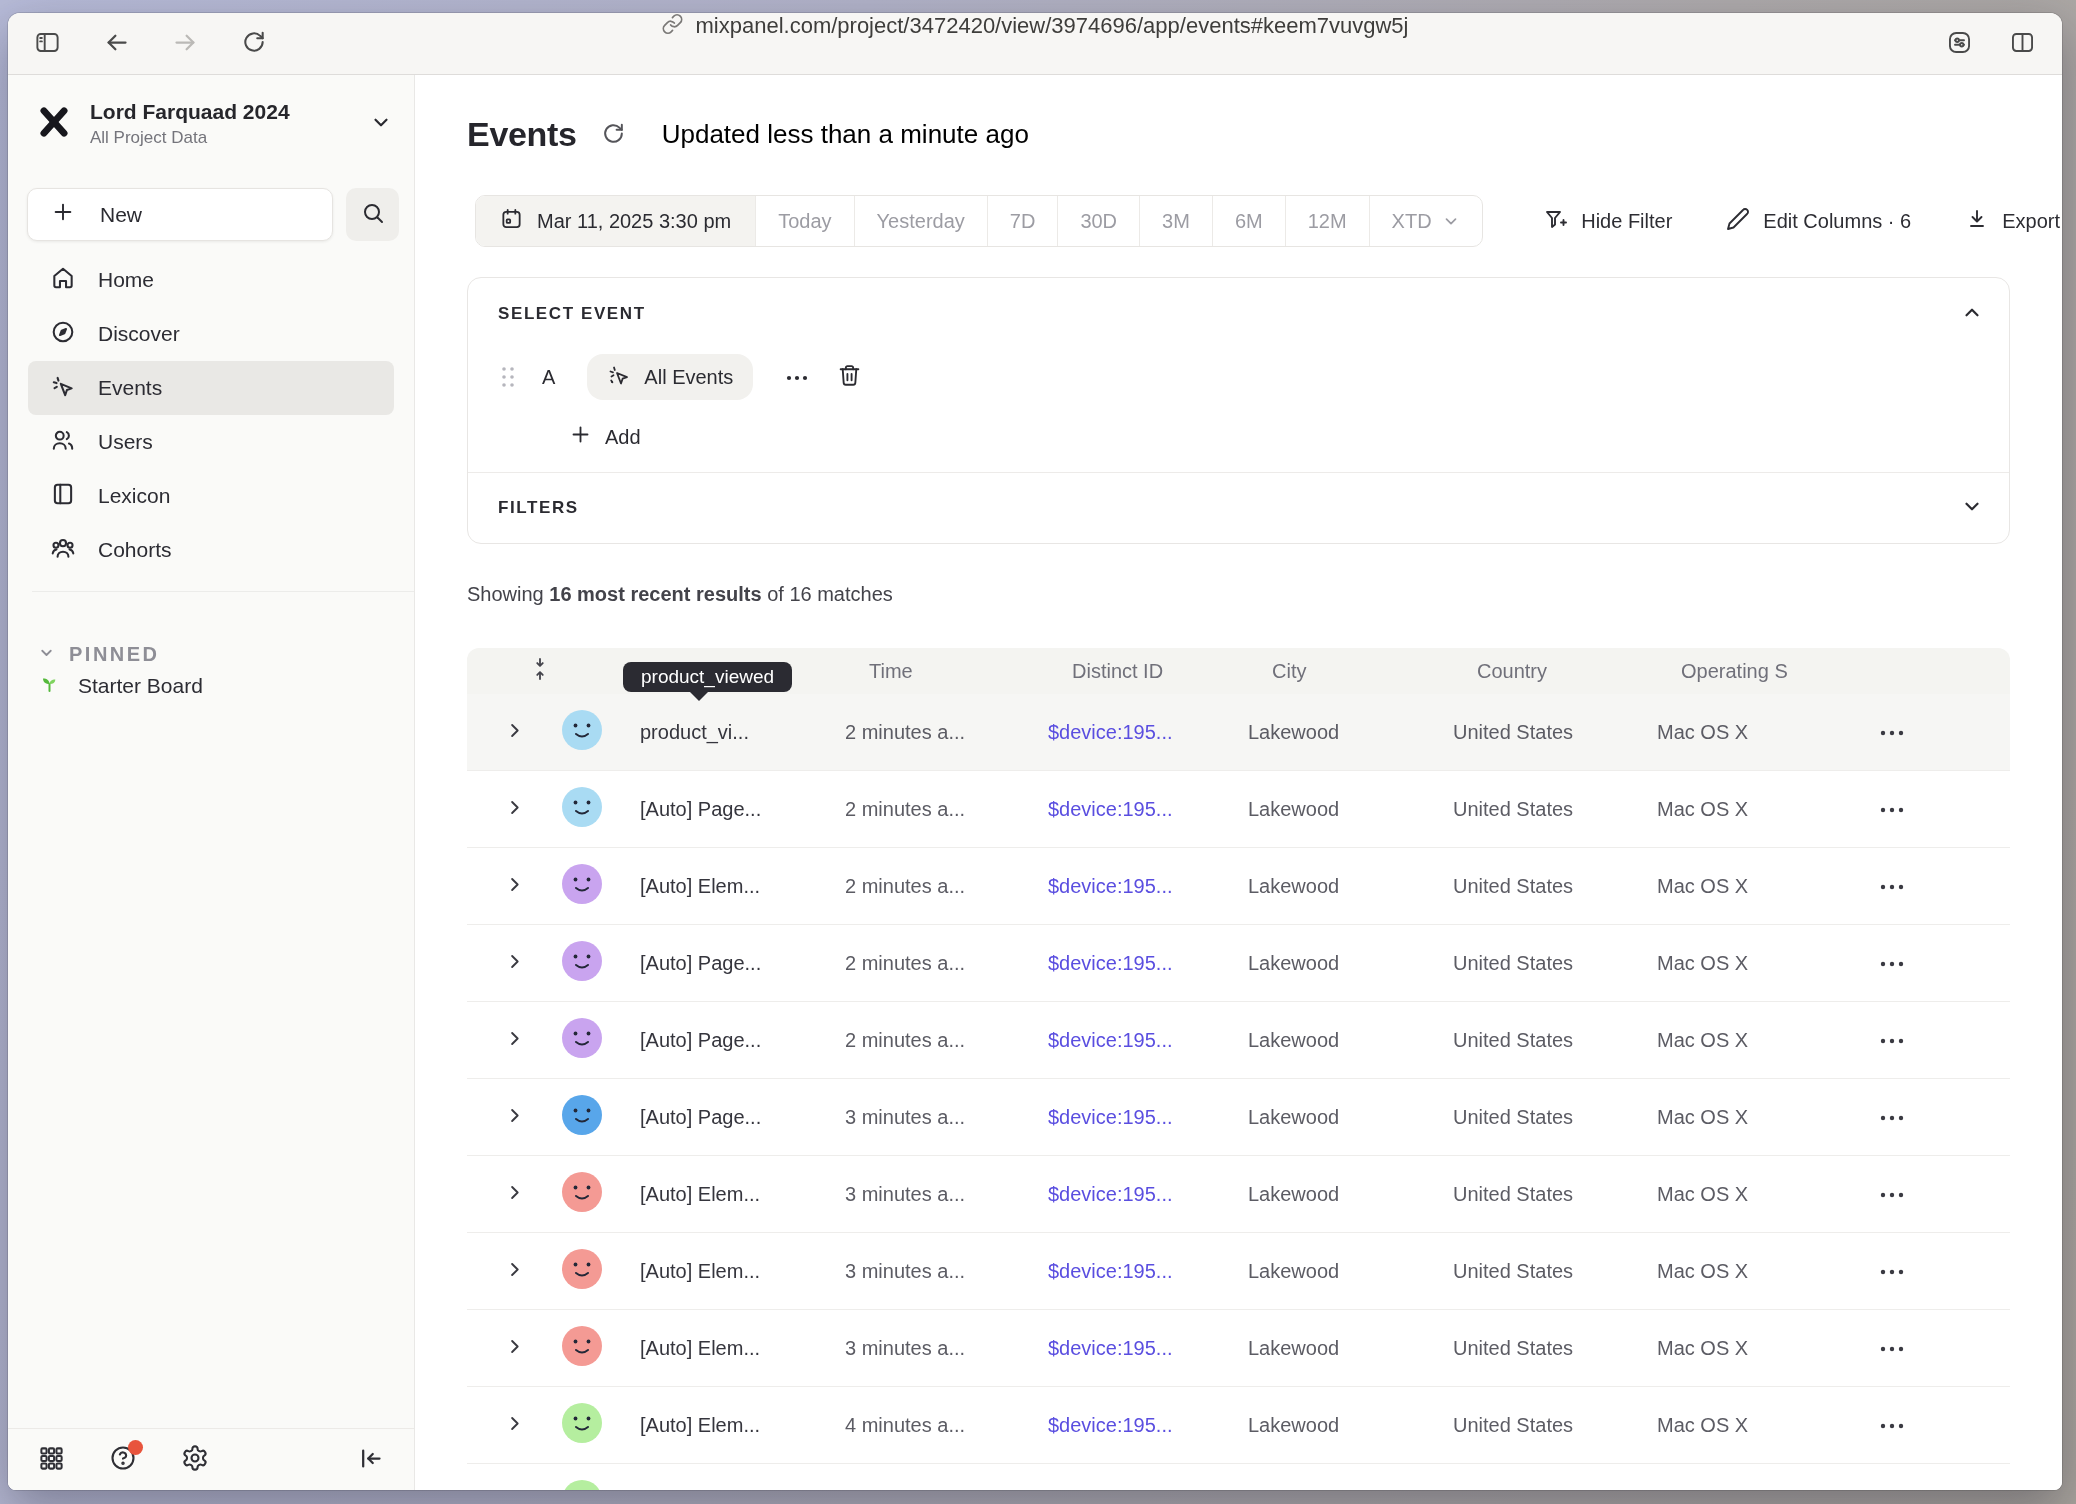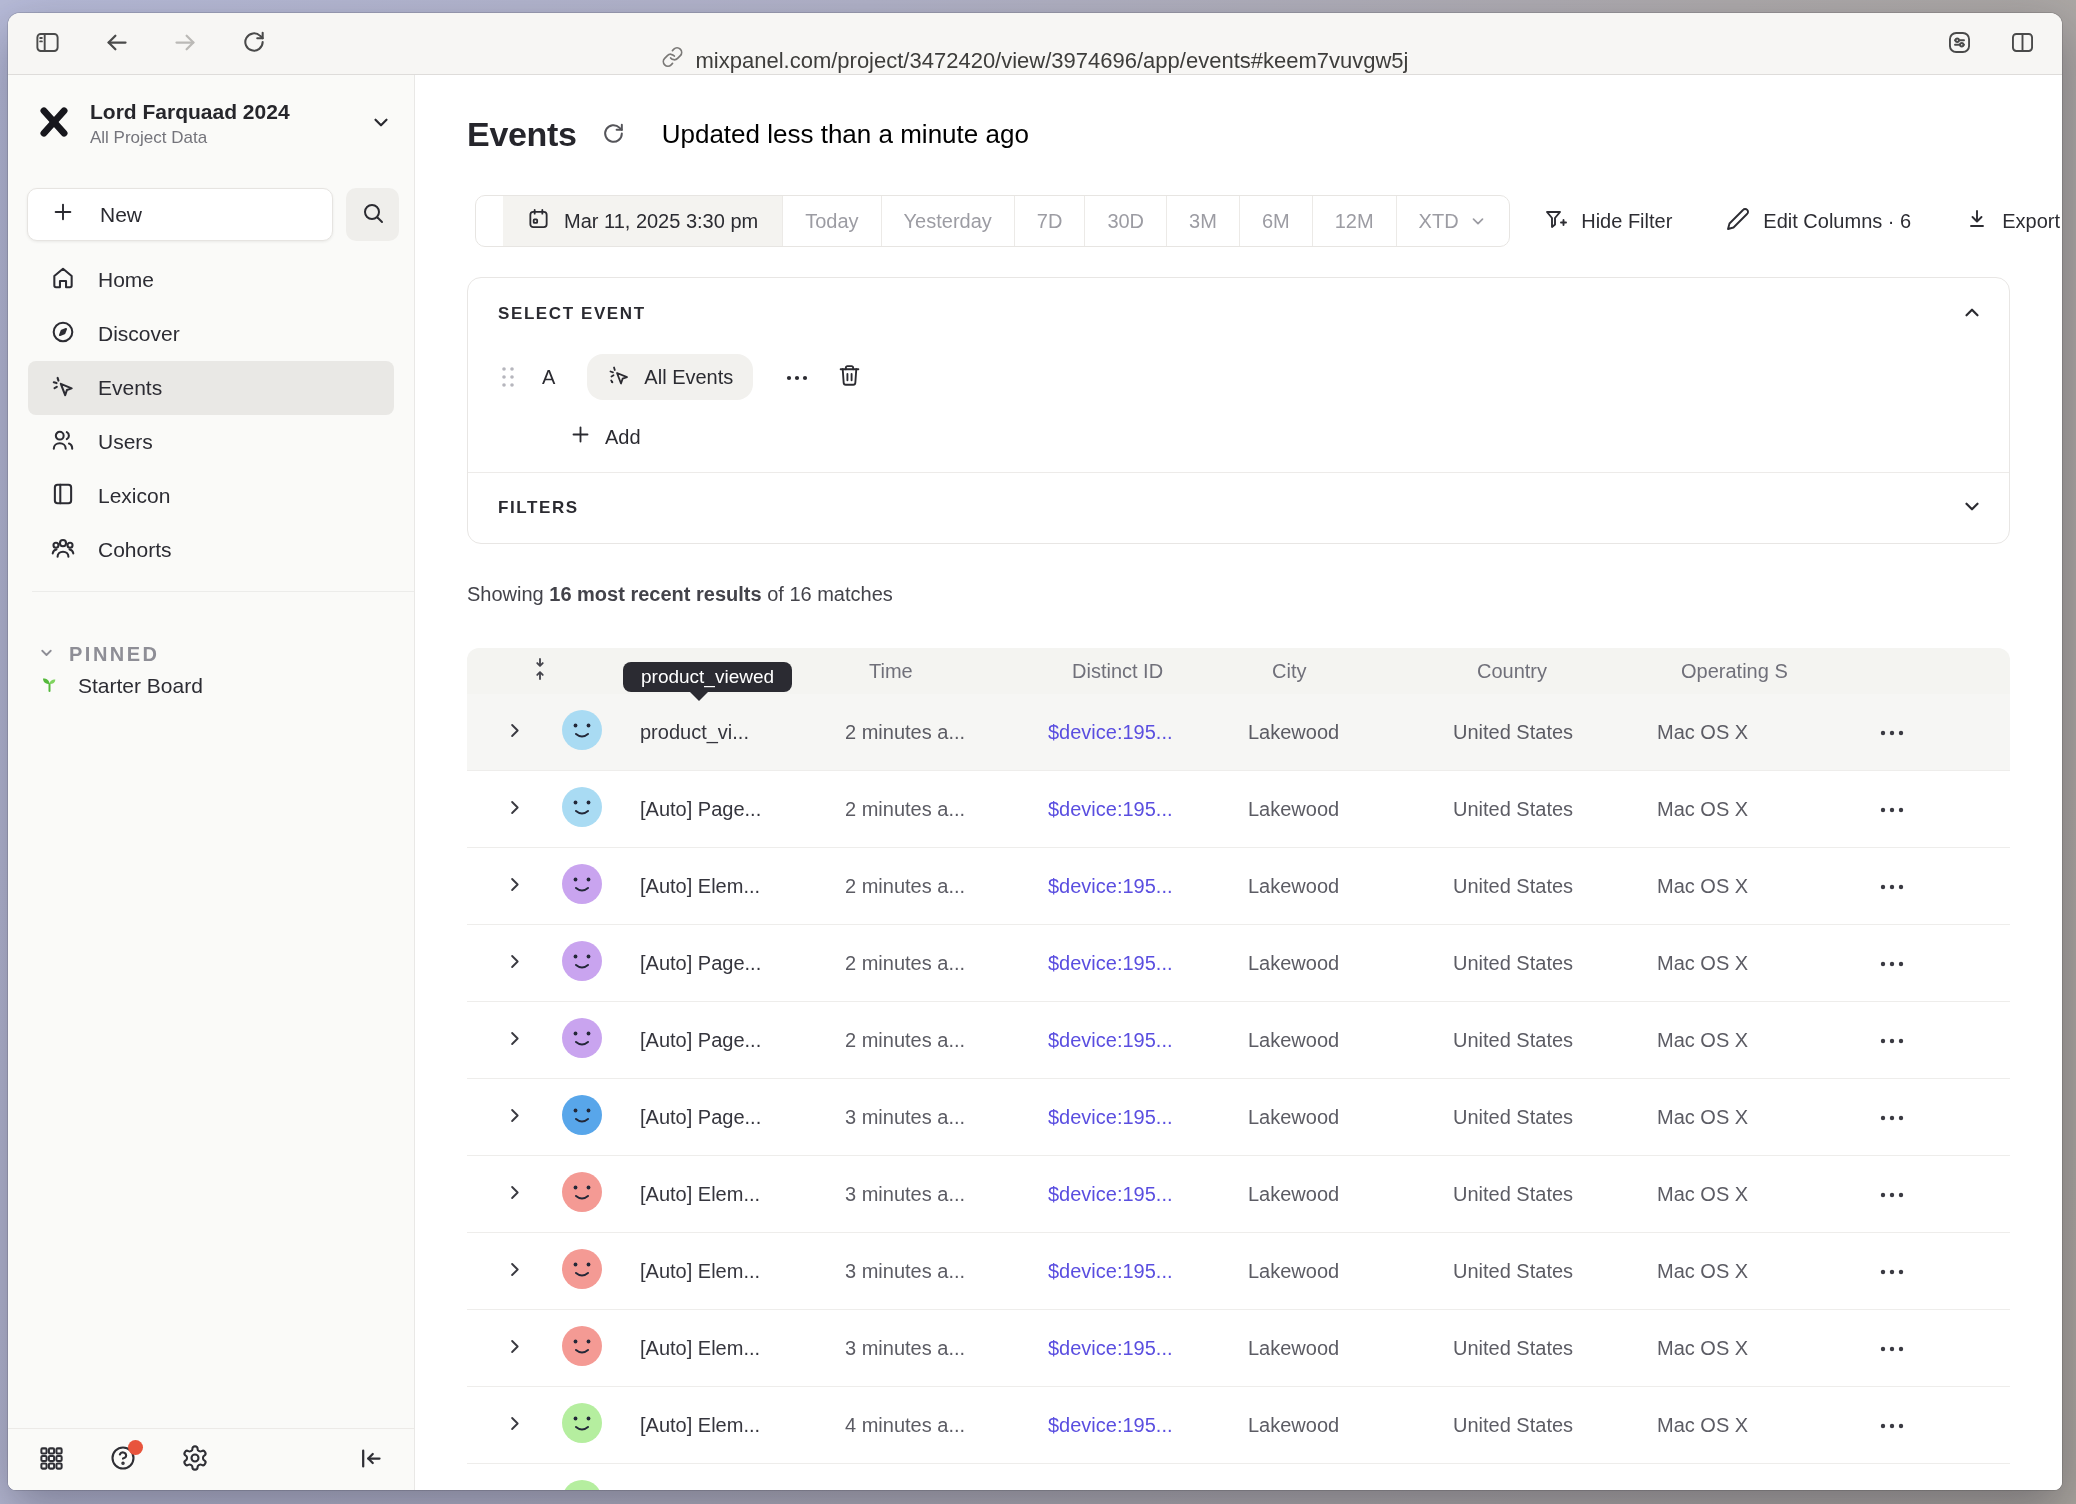--- a/index.html
+++ b/index.html
@@ -18,21 +18,21 @@
   }
   
   .topbar {
     height:62px; flex:0 0 62px; background:#f7f6f4; border-bottom:1px solid #dedcda;
     display:flex; align-items:center; padding:0 26px; position:relative;
   }
   .nav { display:flex; align-items:center; gap:42px; }
   .tb-btn { background:none; border:none; cursor:pointer; display:flex; align-items:center; }
   .urlbox {
     position:absolute; left:50%; top:0; height:100%; transform:translateX(-50%);
-    display:flex; align-items:flex-end; gap:12px; font-size:22px; color:#3e3d3b; font-weight:500;
+    display:flex; align-items:flex-start; gap:12px; font-size:22px; color:#3e3d3b; font-weight:500;
     white-space:nowrap;
   }
   .winbtns { margin-left:auto; display:flex; align-items:center; gap:36px; }
   
   .app { flex:1; display:flex; min-height:0; }
   .sidebar {
     width:407px; flex:0 0 407px; background:#fafaf8; border-right:1px solid #e9e8e6;
     position:relative;
   }
   .ws { position:absolute; top:24px; left:28px; right:22px; display:flex; align-items:center; gap:18px; cursor:pointer; }
@@ -62,21 +62,21 @@
   .icon-btn { background:none; border:none; cursor:pointer; display:flex; align-items:center; position:relative; }
   .red-dot { position:absolute; top:-4px; right:-6px; width:15px; height:15px; border-radius:50%; background:#e8543c; }
   .collapse-btn { margin-left:auto; }
   
   .main { flex:1; position:relative; background:#fff; overflow:hidden; }
   .content { position:absolute; left:52px; top:0; width:1543px; height:100%; }
   .page-header { position:absolute; top:40px; left:0; display:flex; align-items:center; gap:24px; }
   .page-title { font-size:34px; font-weight:700; color:#26262c; letter-spacing:-.3px; }
   .updated { font-size:26px; color:#000000; margin-left:12px; }
   .controls { position:absolute; top:120px; left:8px; width:1585px; display:flex; justify-content:space-between; align-items:center; }
-  .datebar { display:flex; align-items:stretch; height:52px; border:1px solid #e7e5e2; border-radius:10px; background:#fff; overflow:hidden;padding-left:27px; }
+  .datebar { display:flex; align-items:stretch; height:52px; border:1px solid #e7e5e2; border-radius:10px; background:#fff; overflow:hidden; }
   .seg { display:flex; align-items:center; padding:0 22px; font-size:20px; color:#9c9ca3; cursor:pointer; white-space:nowrap; }
   .seg + .seg { border-left:1px solid #eceae7; }
   .seg.sel { background:#f4f3f0; color:#2b2b31; font-weight:500; gap:14px; padding:0 24px; }
   .seg .chev { margin-left:10px; display:flex; }
   .actions { display:flex; align-items:center; gap:54px; }
   .action { display:flex; align-items:center; gap:13px; font-size:20px; font-weight:500; color:#2d2d33; background:none; border:none; cursor:pointer; white-space:nowrap; }
   
   .qcard { position:absolute; top:202px; left:0; width:100%; border:1px solid #e8e6e4; border-radius:14px; background:#fff; }
   .qsec1 { position:relative; padding:26px 28px 0 30px; height:194px; }
   .card-label { font-size:17px; font-weight:700; letter-spacing:1.6px; color:#2b2b31; }

